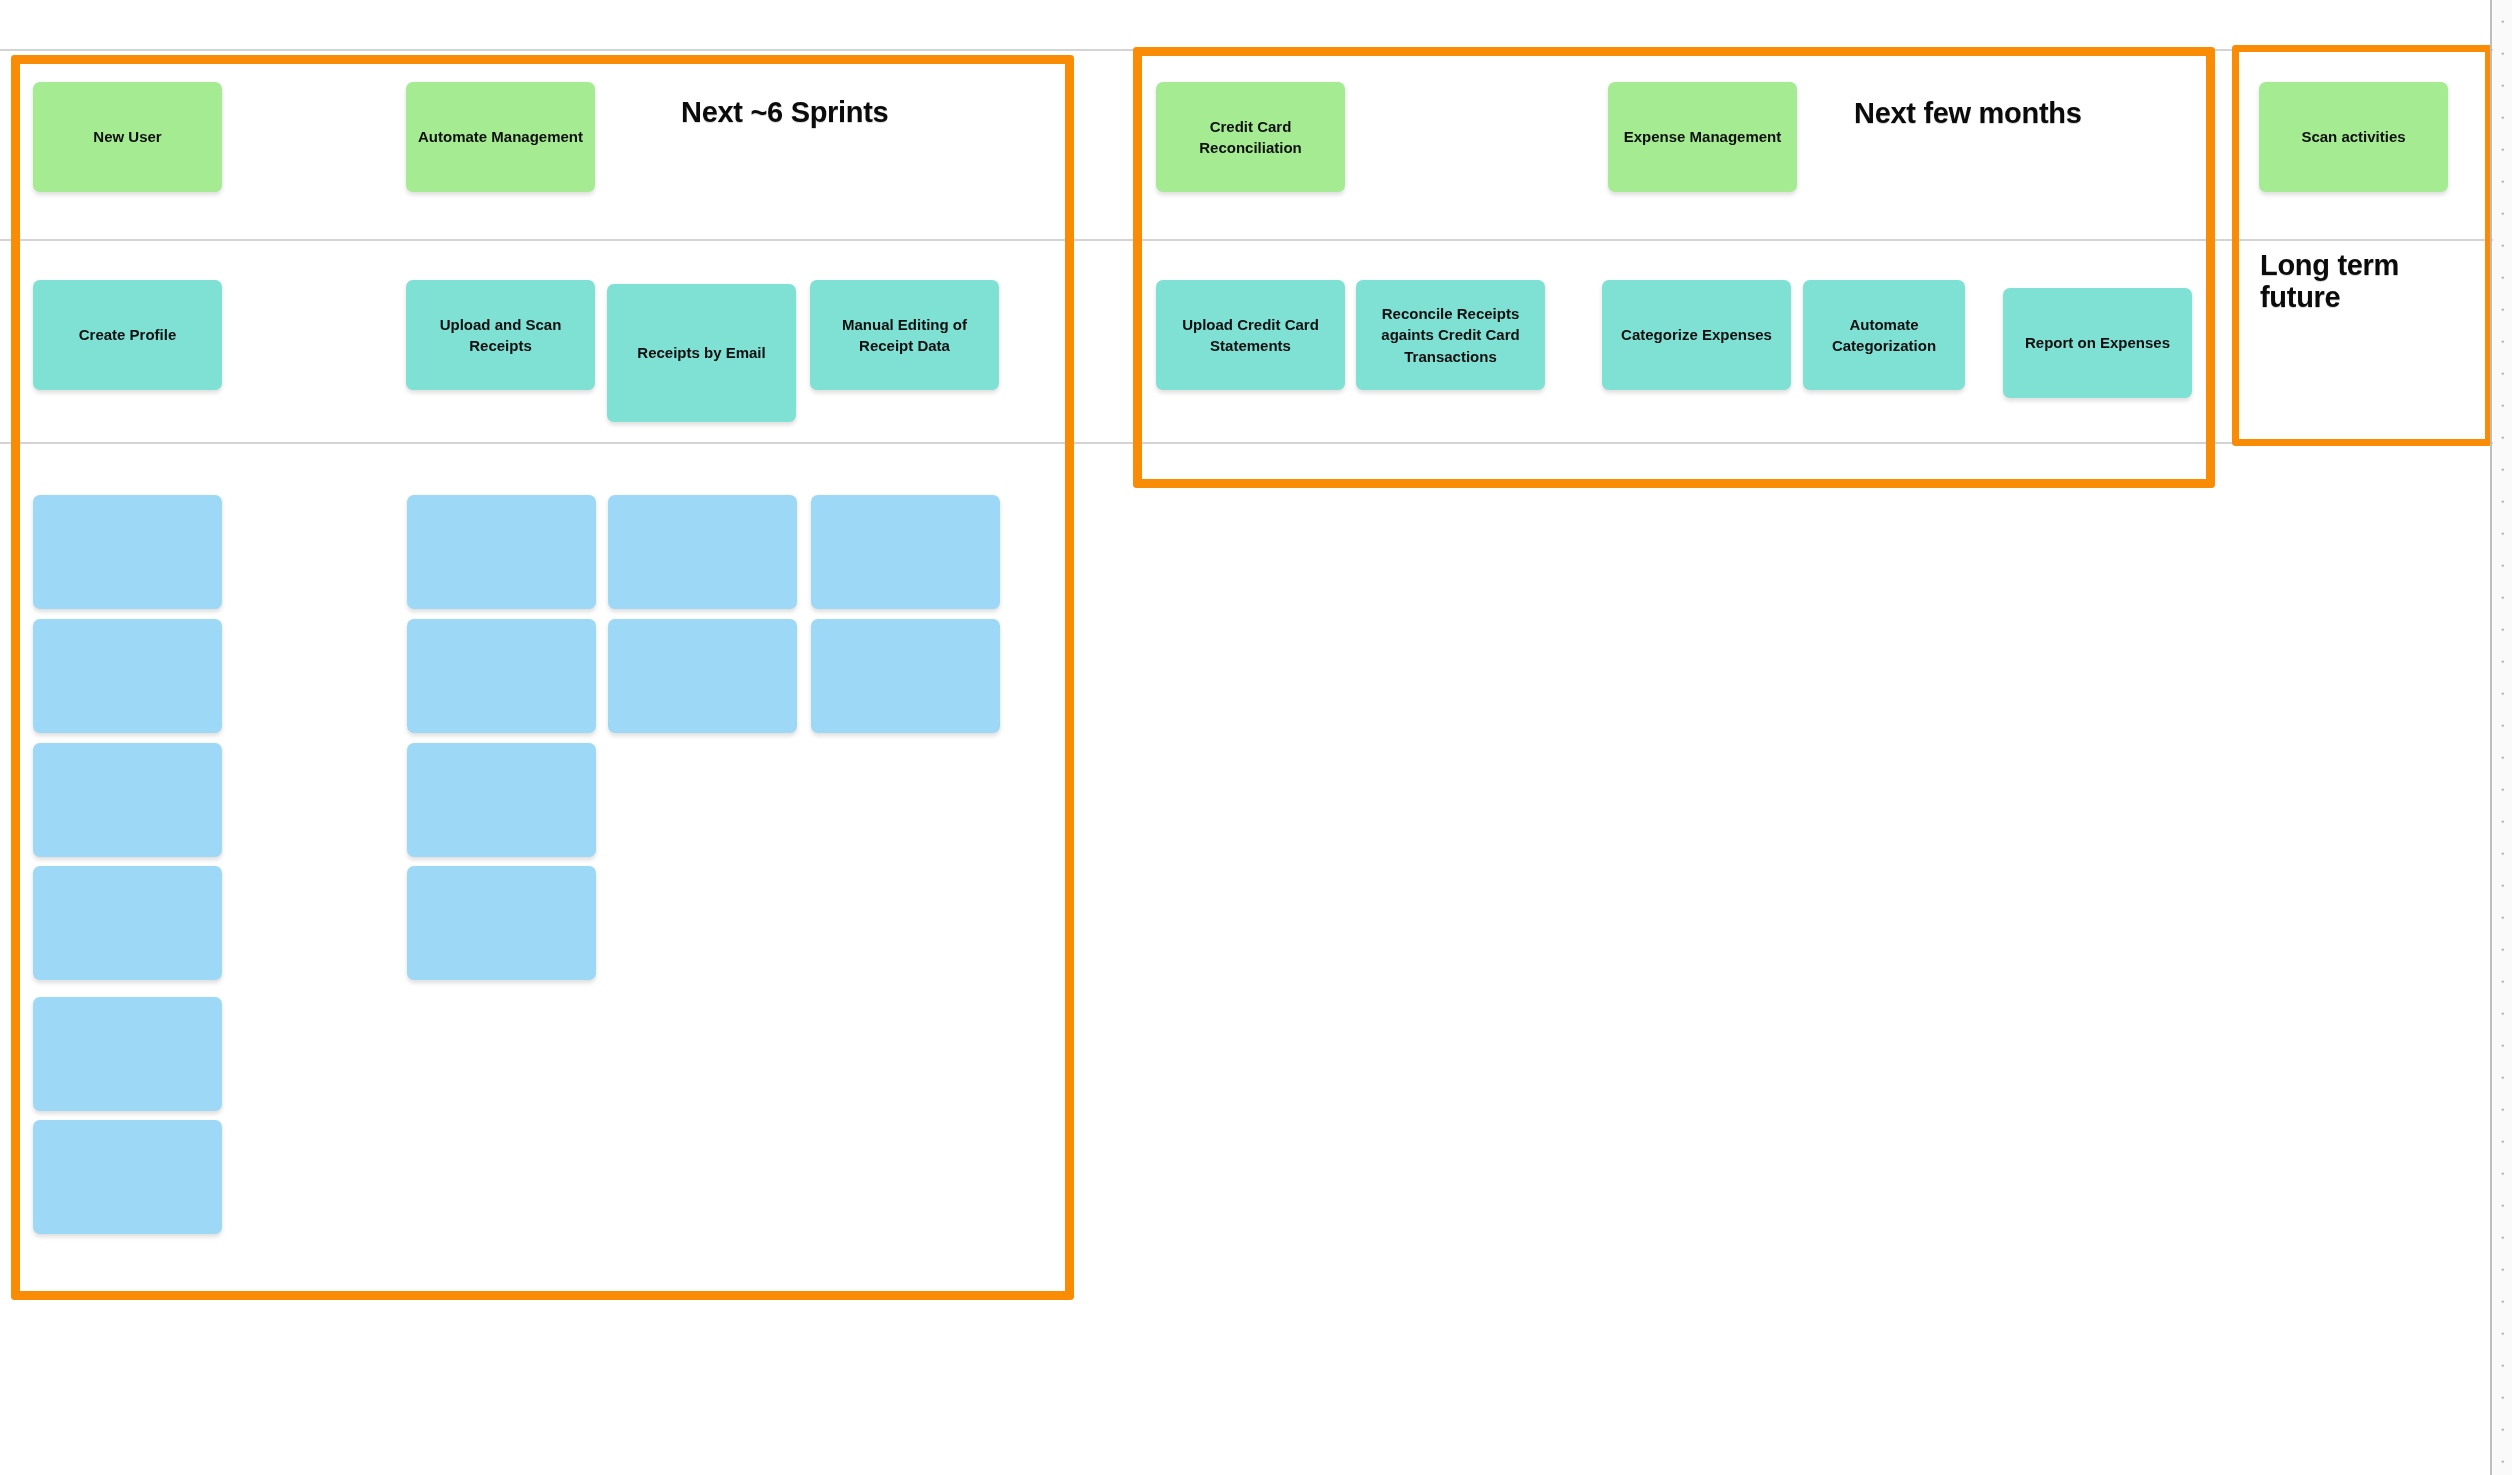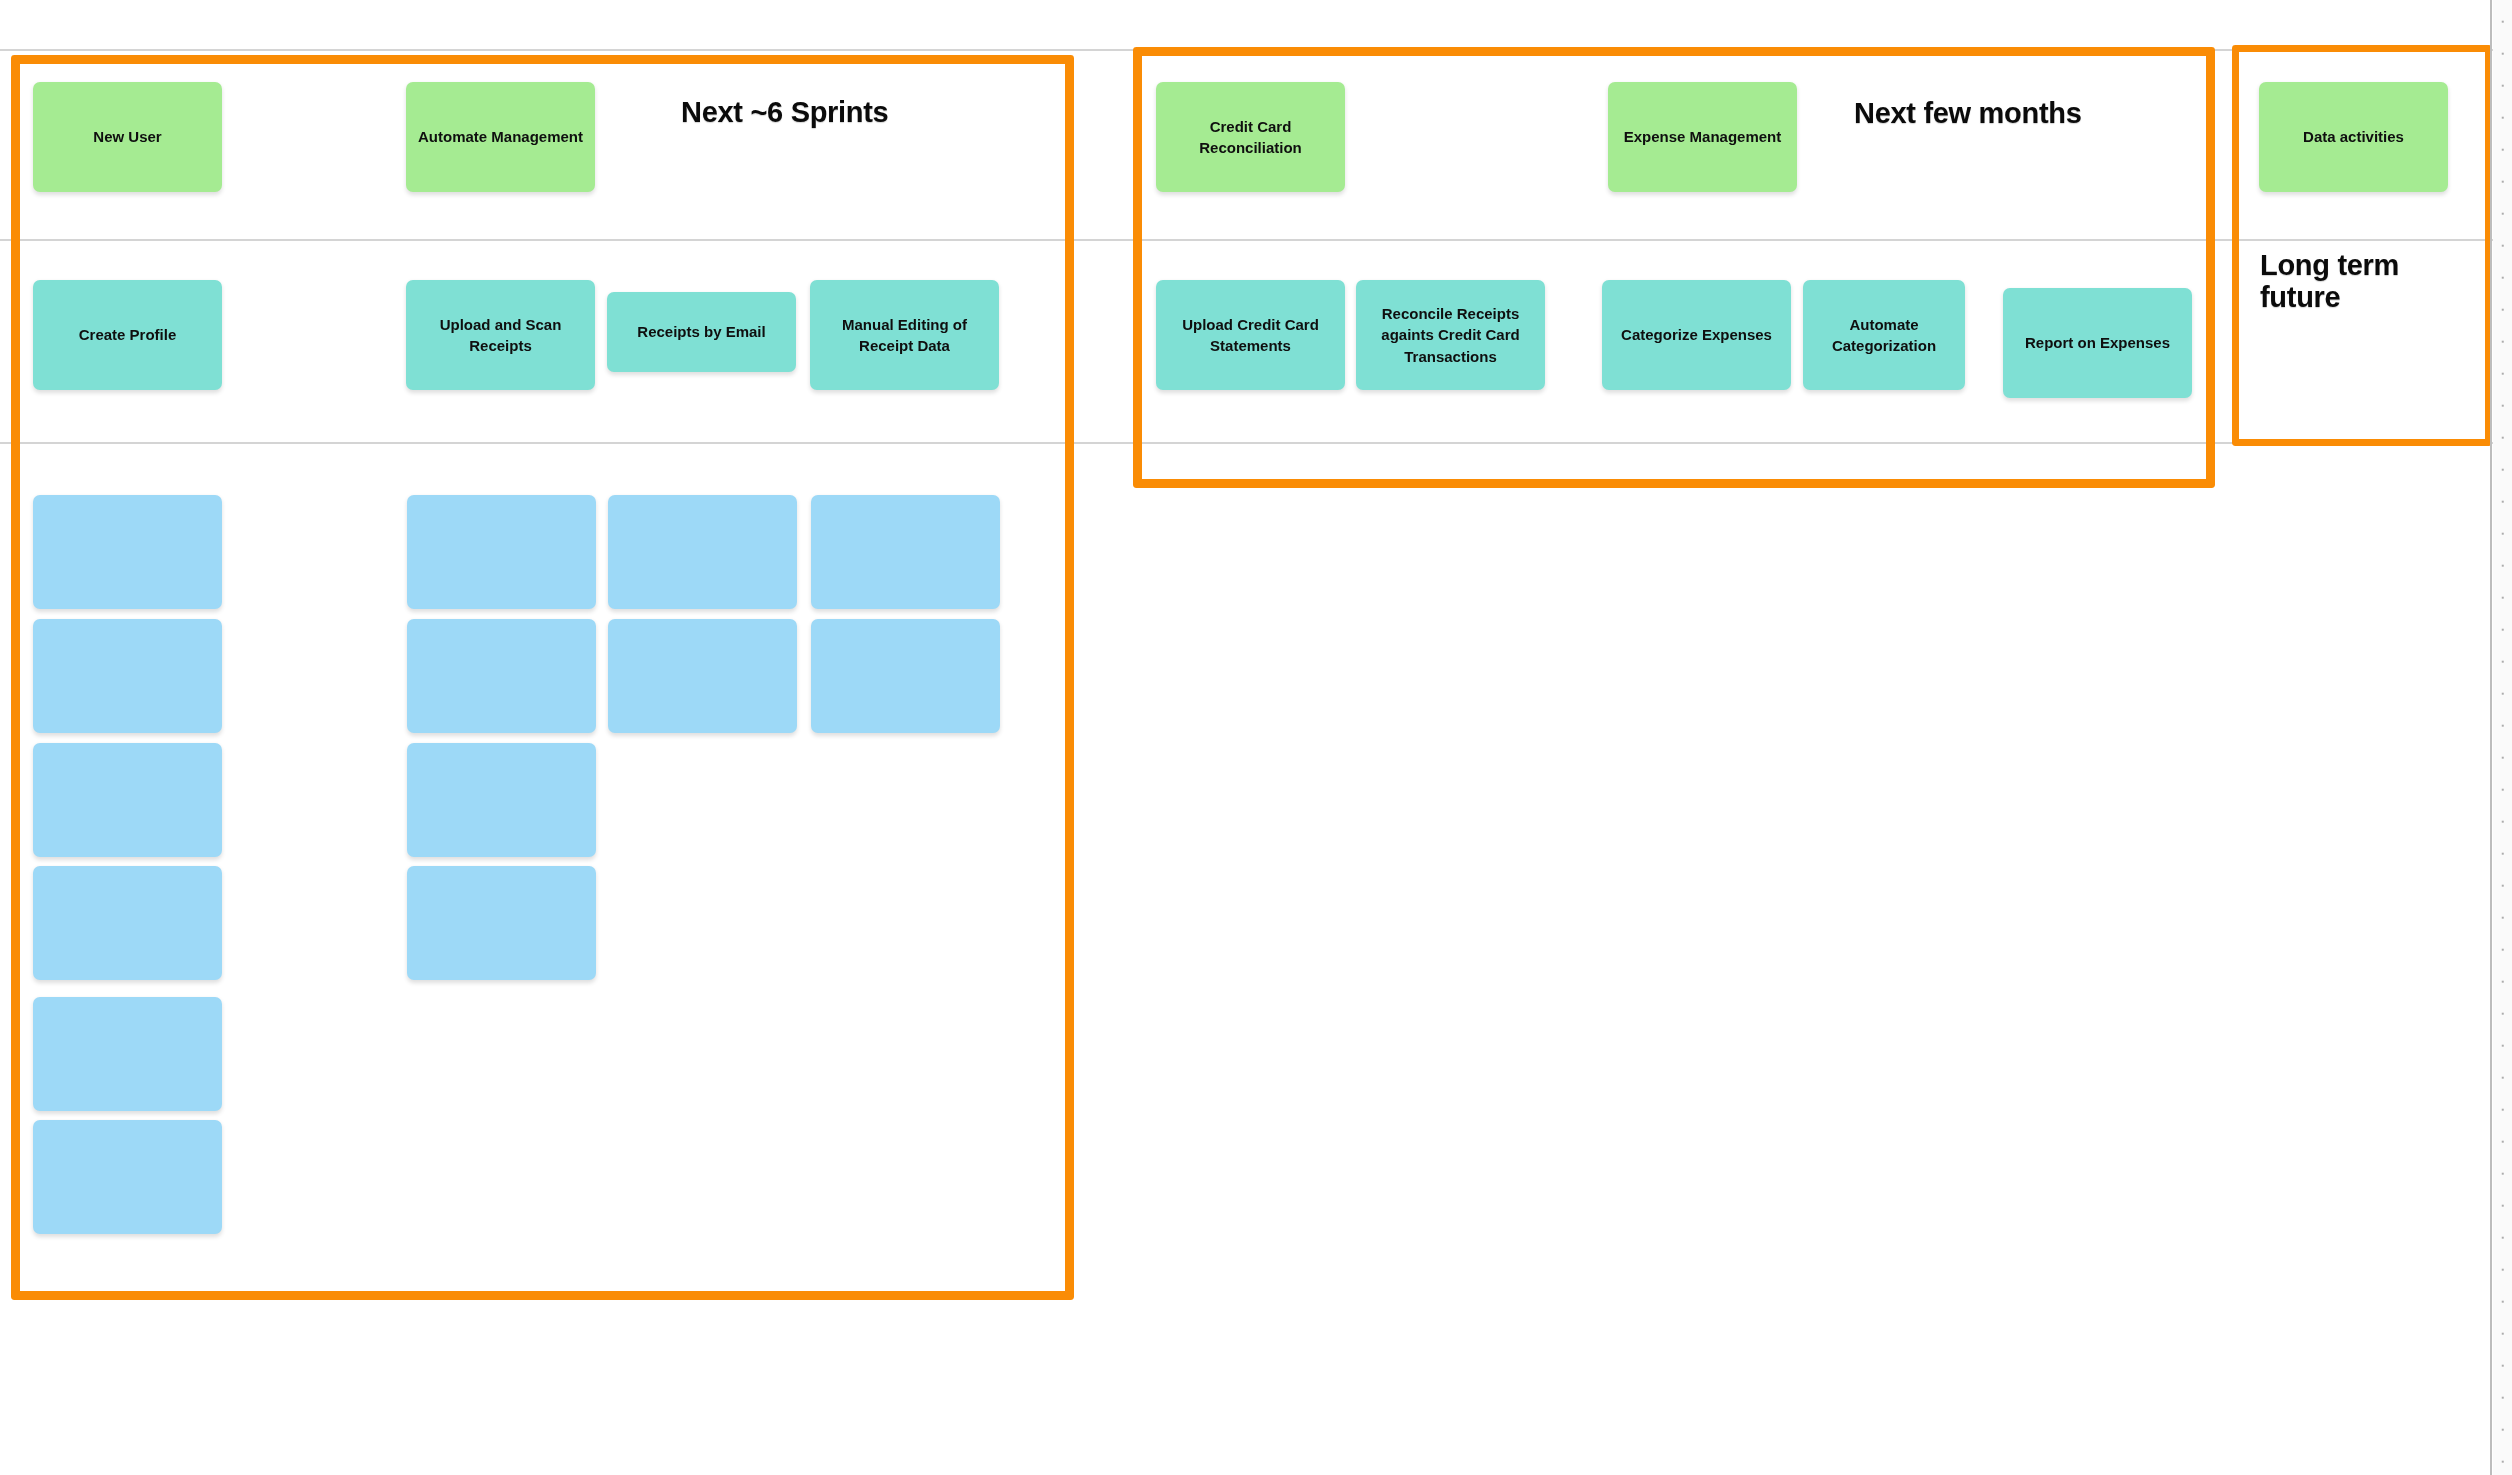--- a/index.html
+++ b/index.html
@@ -103,26 +103,26 @@
       <div class="swim-line" style="top: 49px; width: 2512px;"></div>
       <div class="swim-line" style="top: 239px; width: 2512px;"></div>
       <div class="swim-line" style="top: 442px; width: 2512px;"></div>
     </div>
 
   <div id="cards-activities">
       <div class="card green" style="left: 33px; top: 82px; width: 189px; height: 110px;">New User</div>
       <div class="card green" style="left: 406px; top: 82px; width: 189px; height: 110px;">Automate Management</div>
       <div class="card green" style="left: 1156px; top: 82px; width: 189px; height: 110px;">Credit Card Reconciliation</div>
       <div class="card green" style="left: 1608px; top: 82px; width: 189px; height: 110px;">Expense Management</div>
-      <div class="card green" style="left: 2259px; top: 82px; width: 189px; height: 110px;">Data activities</div>
+      <div class="card green" style="left: 2259px; top: 82px; width: 189px; height: 110px;">Scan activities</div>
     </div>
   <div id="cards-steps">
       <div class="card teal" style="left: 33px; top: 280px; width: 189px; height: 110px;">Create Profile</div>
       <div class="card teal" style="left: 406px; top: 280px; width: 189px; height: 110px;">Upload and Scan Receipts</div>
-      <div class="card teal" style="left: 607px; top: 292px; width: 189px; height: 80px;">Receipts by Email</div>
+      <div class="card teal" style="left: 607px; top: 284px; width: 189px; height: 138px;">Receipts by Email</div>
       <div class="card teal" style="left: 810px; top: 280px; width: 189px; height: 110px;">Manual Editing of Receipt Data</div>
       <div class="card teal" style="left: 1156px; top: 280px; width: 189px; height: 110px;">Upload Credit Card Statements</div>
       <div class="card teal" style="left: 1356px; top: 280px; width: 189px; height: 110px;">Reconcile Receipts againts Credit Card Transactions</div>
       <div class="card teal" style="left: 1602px; top: 280px; width: 189px; height: 110px;">Categorize Expenses</div>
       <div class="card teal" style="left: 1803px; top: 280px; width: 162px; height: 110px;">Automate Categorization</div>
       <div class="card teal" style="left: 2003px; top: 288px; width: 189px; height: 110px;">Report on Expenses</div>
     </div>
   <div id="cards-stories">
       <div class="card blue" style="left: 33px; top: 495px; width: 189px; height: 114px;"></div>
       <div class="card blue" style="left: 407px; top: 495px; width: 189px; height: 114px;"></div>

